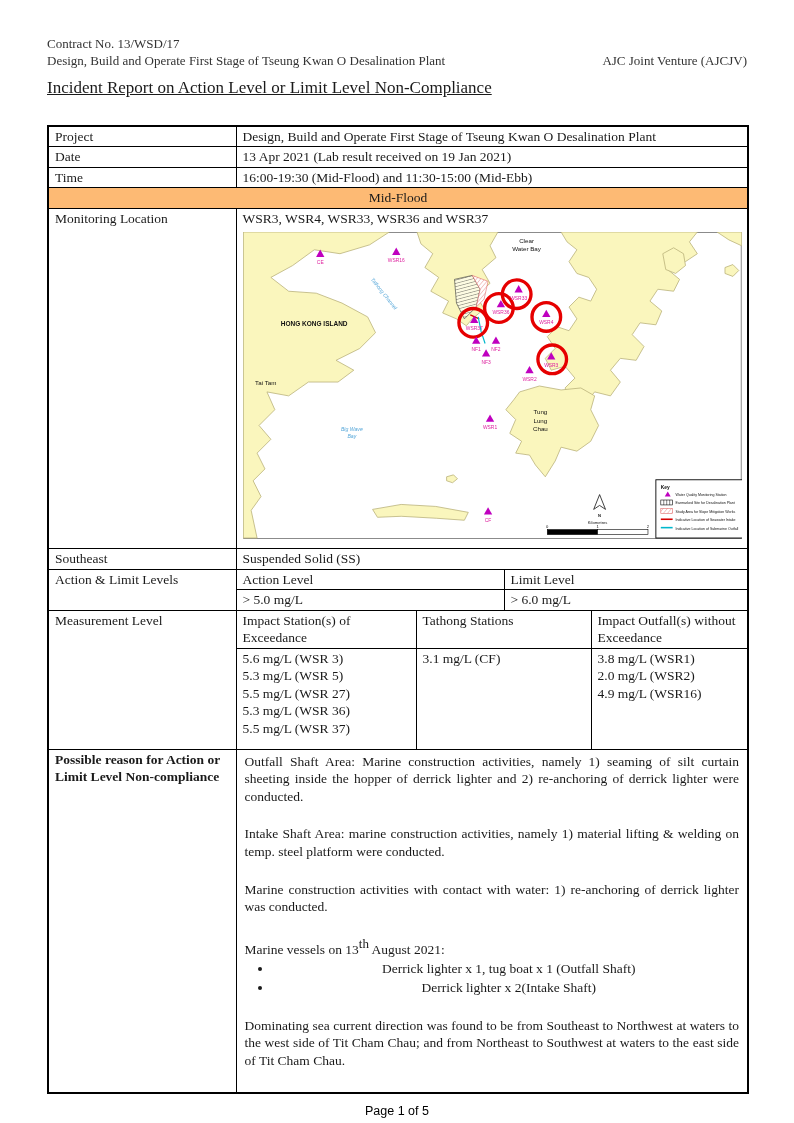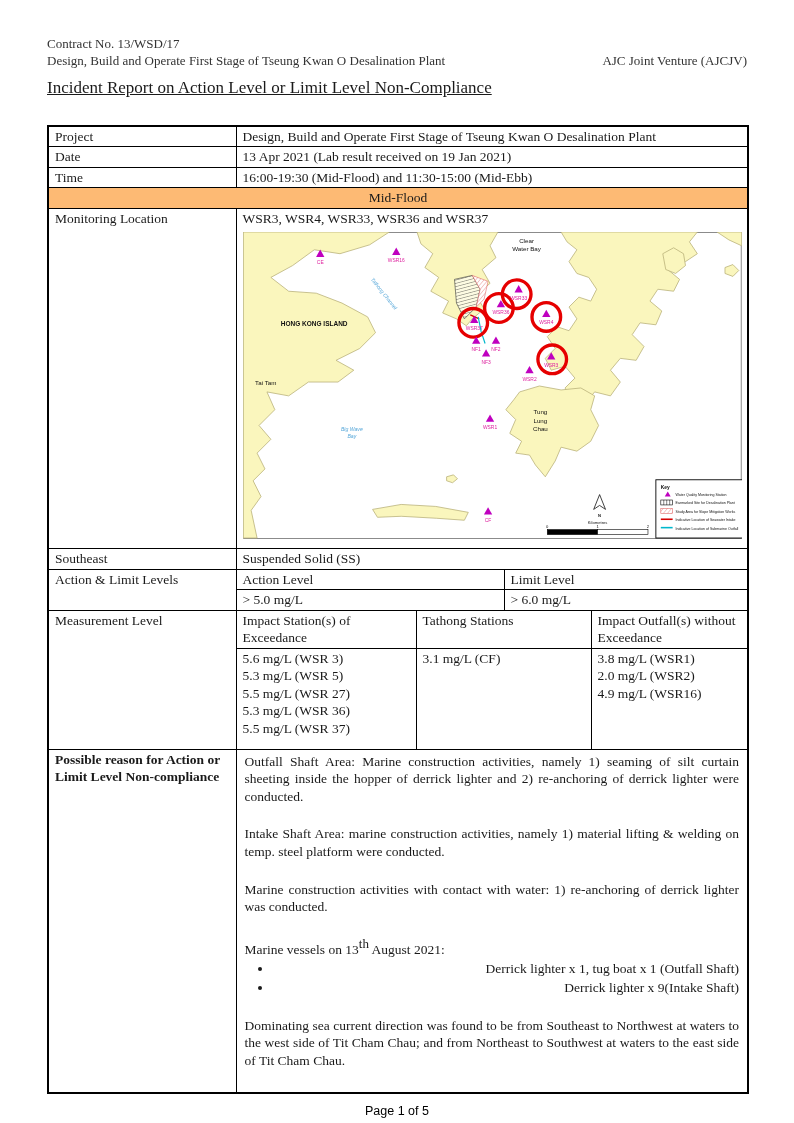--- a/index.html
+++ b/index.html
@@ -35,21 +35,21 @@
   td.band{
     background:#fdba74;
     text-align:center;
     padding:1px 0;
   }
   .map-wrap{margin:4px 0 4px 0;}
   .meas-val{height:98px;}
   .reason-cell{height:318px;padding:3px 8px 3px 8px !important;text-align:justify;}
   .reason-cell p{margin:0 0 20px 0;}
   .reason-cell ul{margin:0 0 20px 0;padding-left:28px;}
-  .reason-cell li{padding-left:6px;margin:0 0 2px 0;text-align:right;}
+  .reason-cell li{padding-left:6px;margin:0 0 2px 0;text-align:center;}
   .reason-label{line-height:1.35;font-weight:bold;}
   sup{font-size:13px;}
   
   .footer{
     margin-top:10px;
     text-align:center;
     font-family:"Liberation Sans",sans-serif;
     font-size:12.5px;
     color:#000;
   }
@@ -312,21 +312,21 @@
 
     <tr>
       <td class="reason-label">Possible reason for Action or Limit Level Non-compliance</td>
       <td colspan="4" class="reason-cell">
         <p>Outfall Shaft Area: Marine construction activities, namely 1) seaming of silt curtain sheeting inside the hopper of derrick lighter and 2) re-anchoring of derrick lighter were conducted.</p>
         <p>Intake Shaft Area: marine construction activities, namely 1) material lifting &amp; welding on temp. steel platform were conducted.</p>
         <p>Marine construction activities with contact with water: 1) re-anchoring of derrick lighter was conducted.</p>
         <p style="margin-bottom:2px"><span>Marine vessels on 13</span><sup>th</sup><span> August 2021:</span></p>
         <ul>
           <li>Derrick lighter x 1, tug boat x 1 (Outfall Shaft)</li>
-          <li>Derrick lighter x 9(Intake Shaft)</li>
+          <li>Derrick lighter x 2(Intake Shaft)</li>
         </ul>
         <p>Dominating sea current direction was found to be from Southeast to Northwest at waters to the west side of Tit Cham Chau; and from Northeast to Southwest at waters to the east side of Tit Cham Chau.</p>
       </td>
     </tr>
   </tbody>
     </table>
 
   <div class="footer">Page 1 of 5</div>
 
 </div>

